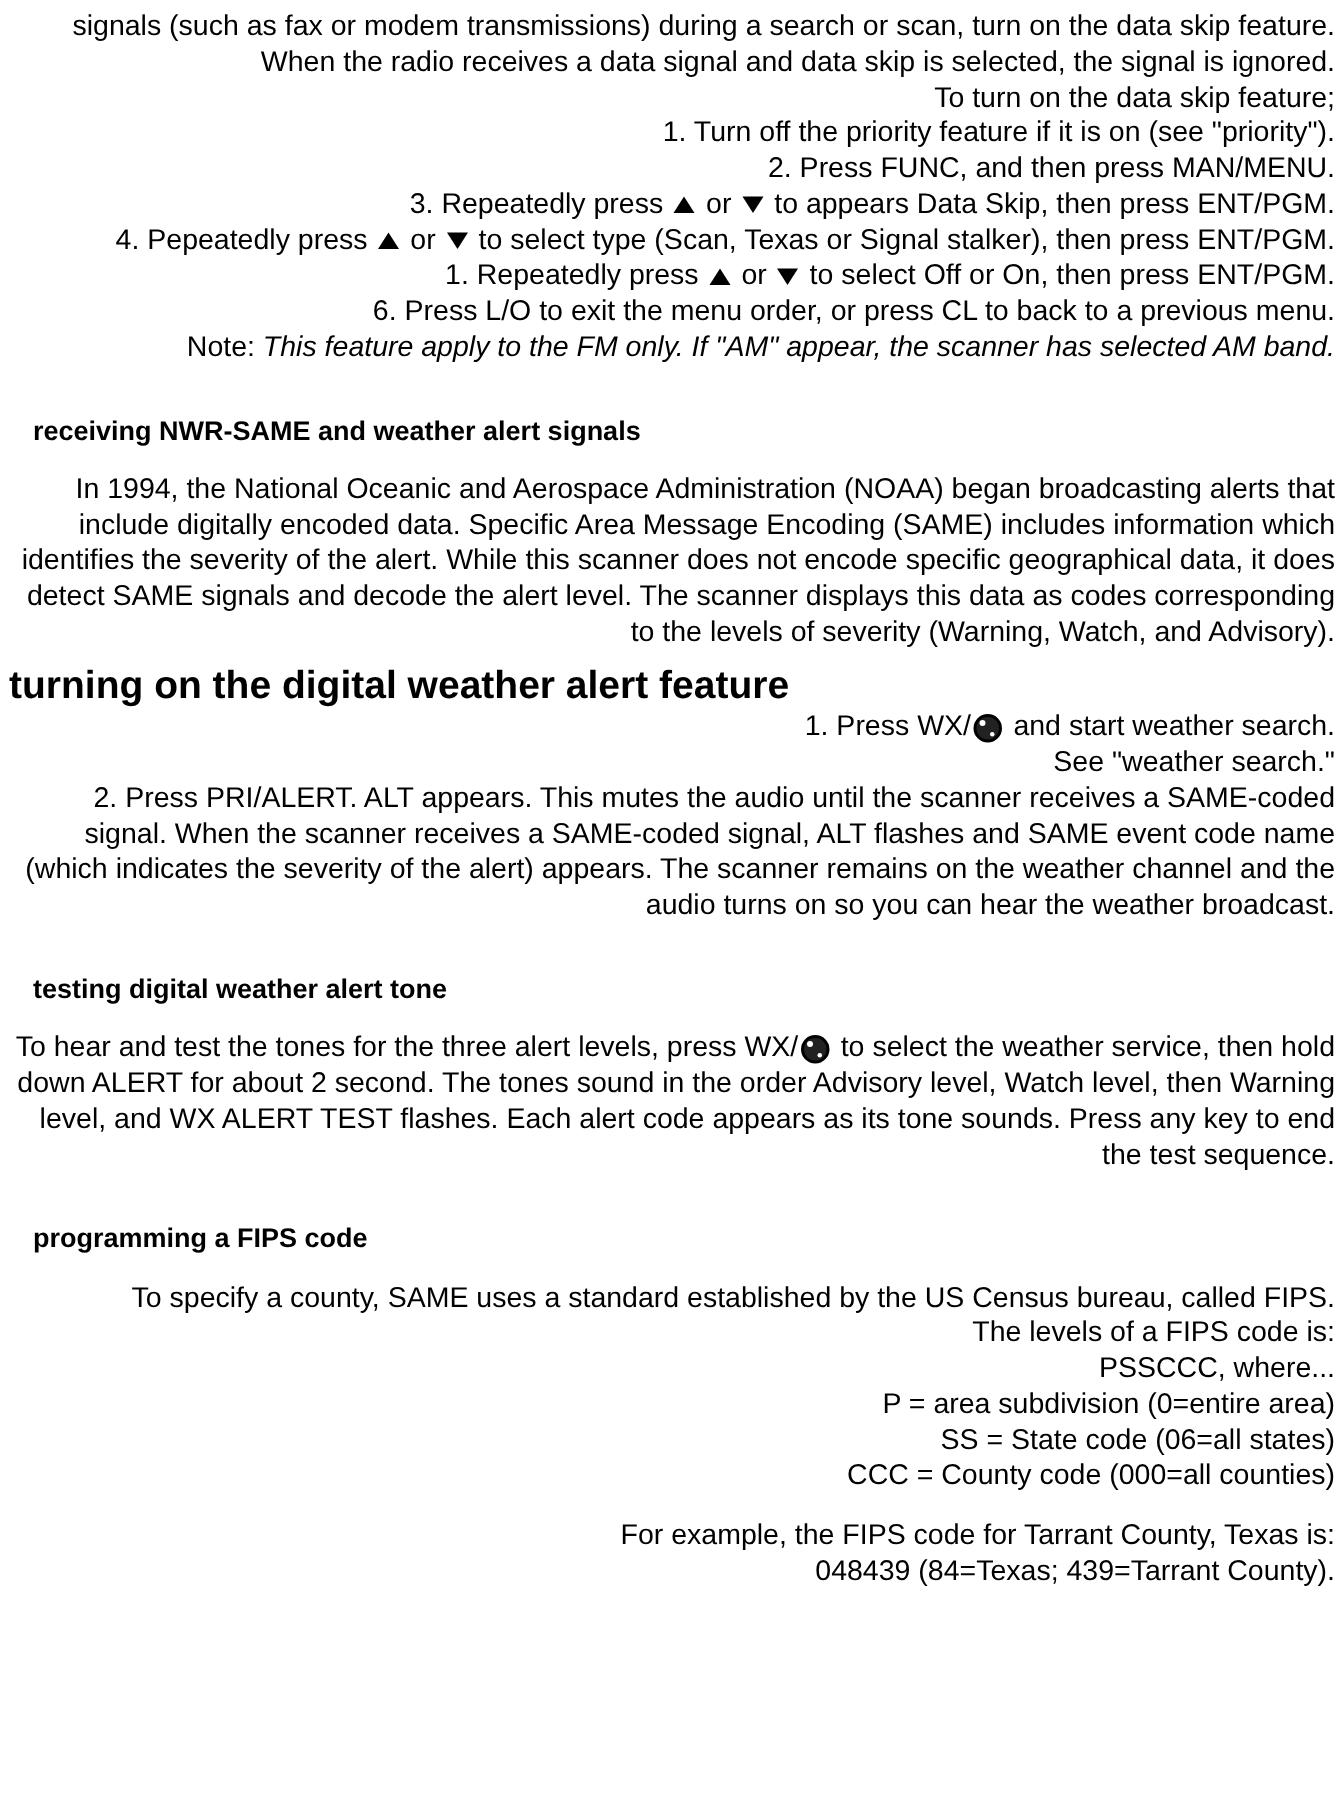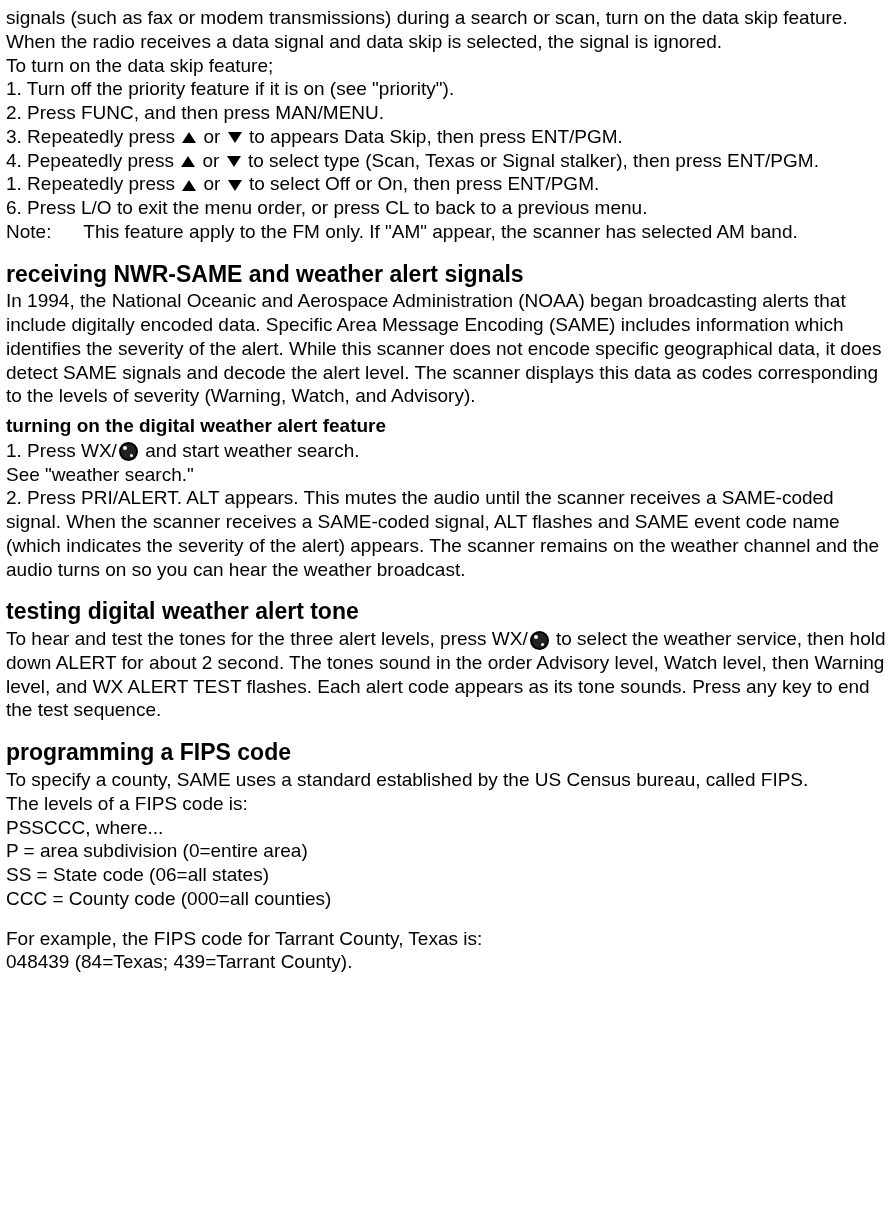--- a/index.html
+++ b/index.html
@@ -9,31 +9,31 @@
       margin: 0;
       padding: 6px;
       width: 896px;
       box-sizing: border-box;
       color: #000;
     }
     .bold {
       font-weight: normal;
     }
     .italic {
-      margin-left: 27px;
+      font-style: italic;
     }
     h2 {
-      font-size: 23px;
+      font-size: 18px;
       font-weight: bold;
-      margin: 0;
+      margin: 16px;
       padding: 0;
       line-height: 1.3;
     }
     h3 {
-      font-size: 19px;
+      font-size: 26px;
       font-weight: bold;
       margin: 0;
       padding: 0;
       line-height: 1.3;
     }
     .section-gap {
       height: 16px;
     }
     .small-gap {
       height: 6px;
@@ -85,20 +85,21 @@
       bottom: 2px;
       right: 3px;
       width: 3px;
       height: 3px;
       background: #fff;
       border-radius: 50%;
     }
     .line {
       margin: 0;
       padding: 0;
+      text-align: right;
     }
   </style>
 </head>
 <body>
 
 <div class="line">signals (such as fax or modem transmissions) during a search or scan, turn on the data skip feature. When the radio receives a data signal and data skip is selected, the signal is ignored.</div>
 <div class="line">To turn on the data skip feature;</div>
 <div class="line">1. Turn off the priority feature if it is on (see "priority").</div>
 <div class="line"><span>2. Press </span><span class="bold">FUNC</span><span>, and then press </span><span class="bold">MAN/MENU</span><span>.</span></div>
 <div class="line"><span>3. Repeatedly press </span><span class="triangle-up"></span><span> or </span><span class="triangle-down"></span><span> to appears </span><span class="bold">Data Skip</span><span>, then press </span><span class="bold">ENT/PGM</span><span>.</span></div>

